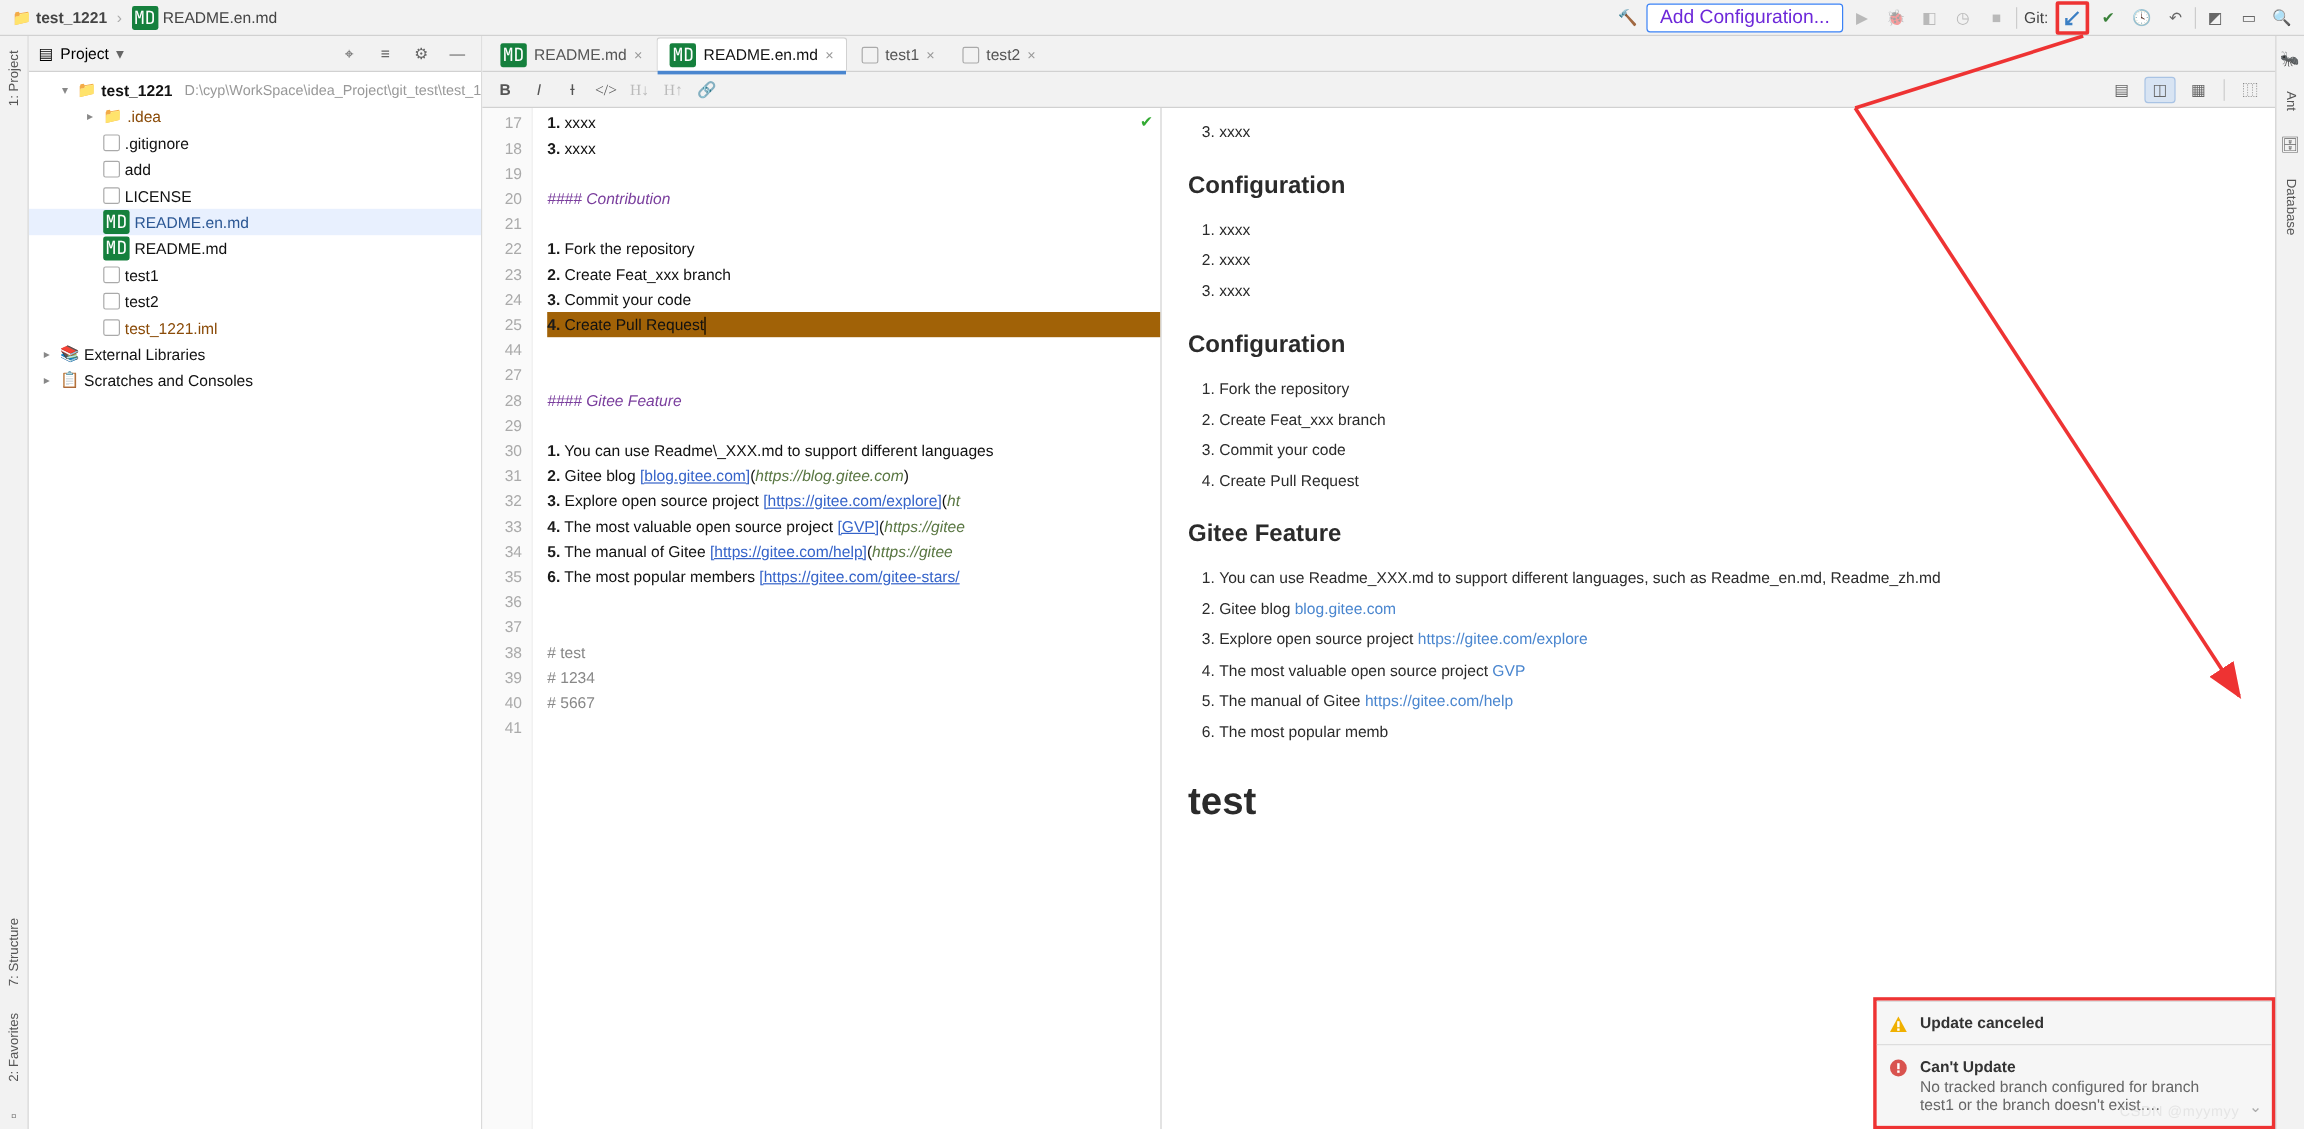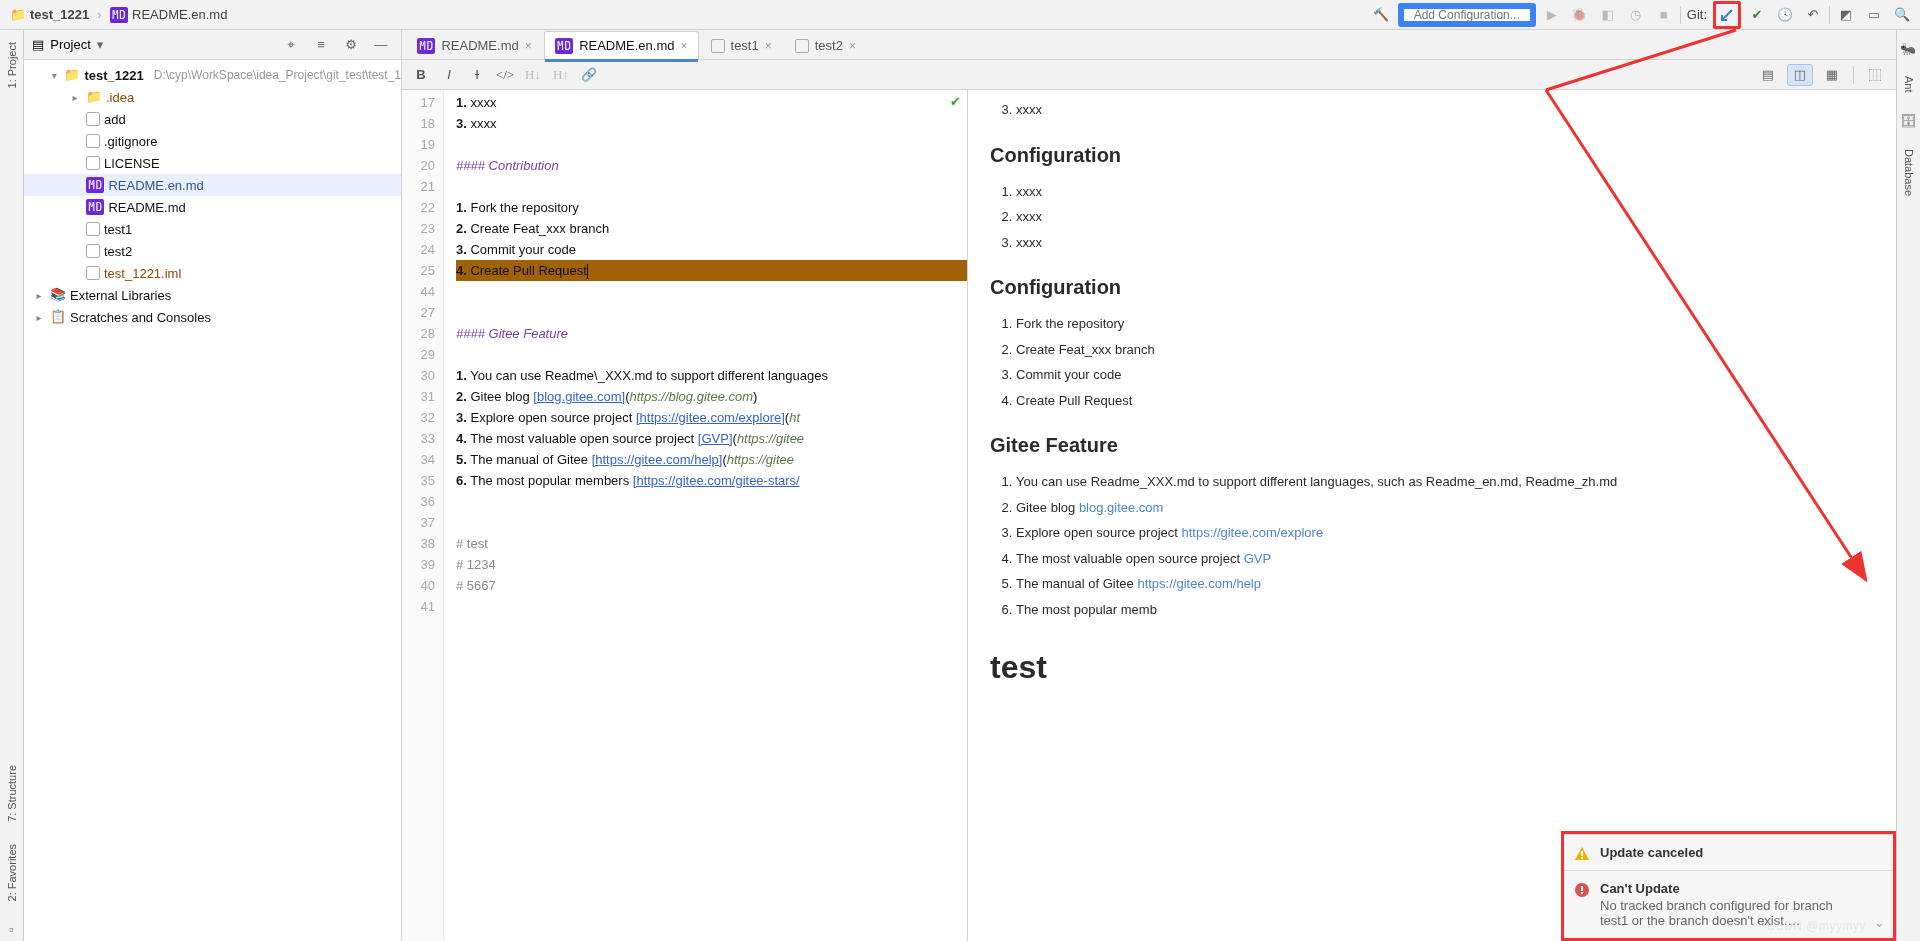--- a/index.html
+++ b/index.html
@@ -7,21 +7,21 @@
 :root{--border:#d1d1d1;--bg:#fff;--bg2:#f2f2f2;--bg3:#fafafa;--text:#1a1a1a;--muted:#888;--accent:#3b7fc4;--link:#0d6efd;--mono:"JetBrains Mono","Consolas",monospace}
 svg{display:block}
 
 
 .topbar{height:30px;display:flex;align-items:center;border-bottom:1px solid var(--border);padding:0 6px;gap:4px;background:var(--bg2)}
 .crumb{display:flex;align-items:center;gap:4px;padding:2px 4px;color:#444}
 .crumb-sep{color:#aaa}
 .spacer{flex:1}
 .tool-btn{width:24px;height:24px;display:flex;align-items:center;justify-content:center;color:#666;border-radius:3px}
 .tool-btn.disabled{opacity:.4}
-.add-config{height:24px;padding:0 10px;border:6px solid #3b82f6;background:#fff;border-radius:3px;font-size:12px;color:#737373;display:flex;align-items:center}
+.add-config{height:24px;padding:0 10px;border:1px solid #3b82f6;background:#fff;border-radius:3px;font-size:16px;color:#6d28d9;display:flex;align-items:center}
 .git-label{color:#444;padding:0 2px}
 .update-highlight{border:3px solid #e33;border-radius:2px;width:28px;height:28px;display:flex;align-items:center;justify-content:center;position:relative}
 
 
 .body{display:flex;height:calc(100% - 30px);width:100%}
 .left-gutter,.right-gutter{width:24px;background:var(--bg2);border-right:1px solid var(--border);display:flex;flex-direction:column;align-items:center;gap:10px;padding-top:6px}
 .right-gutter{border-right:none;border-left:1px solid var(--border)}
 .left-gutter .tab,.right-gutter .tab{writing-mode:vertical-rl;transform:rotate(180deg);font-size:11px;color:#555;padding:6px 2px;cursor:pointer}
 .right-gutter .tab{transform:none}
 
@@ -84,21 +84,21 @@
 .notif .title{font-weight:600;color:#333}
 .notif .msg{color:#666;margin-top:2px}
 .notif .ico{position:absolute;left:10px;top:11px;width:16px;height:16px}
 .notif .chev{position:absolute;right:8px;bottom:8px;color:#aaa}
 
 
 .arrow-svg{position:absolute;pointer-events:none;z-index:50}
 
 
 .ic{width:16px;height:16px;display:inline-block}
-.md-ic{font-size:12px;background:#6d28d9;color:#fff;border-radius:2px;padding:0 2px;font-family:var(--mono)}
+.md-ic{font-size:15px;background:#15803d;color:#fff;border-radius:2px;padding:0 2px;font-family:var(--mono)}
 .f-ic{width:14px;height:14px;border:1px solid #aaa;border-radius:2px}
 
 .watermark{position:absolute;right:30px;bottom:8px;color:#ccc;font-size:12px;opacity:.4;letter-spacing:.5px}
 </style>
 </head>
 <body>
 
 <div class="topbar">
   <span class="crumb">
     <span class="ic">📁</span>
@@ -162,26 +162,26 @@
           <span class="hint">D:\cyp\WorkSpace\idea_Project\git_test\test_1</span>
         </div>
         <div class="node ind2 brown">
           <span class="arrow">▸</span>
           <span class="ic">📁</span>
           <span class="name">.idea</span>
         </div>
         <div class="node ind2">
           <span class="arrow"></span>
           <span class="f-ic"></span>
+          <span class="name">.gitignore</span>
+        </div>
+        <div class="node ind2">
+          <span class="arrow"></span>
+          <span class="f-ic"></span>
           <span class="name">add</span>
-        </div>
-        <div class="node ind2">
-          <span class="arrow"></span>
-          <span class="f-ic"></span>
-          <span class="name">.gitignore</span>
         </div>
         <div class="node ind2">
           <span class="arrow"></span>
           <span class="f-ic"></span>
           <span class="name">LICENSE</span>
         </div>
         <div class="node ind2 sel">
           <span class="arrow"></span>
           <span class="md-ic">MD</span>
           <span class="name">README.en.md</span>

